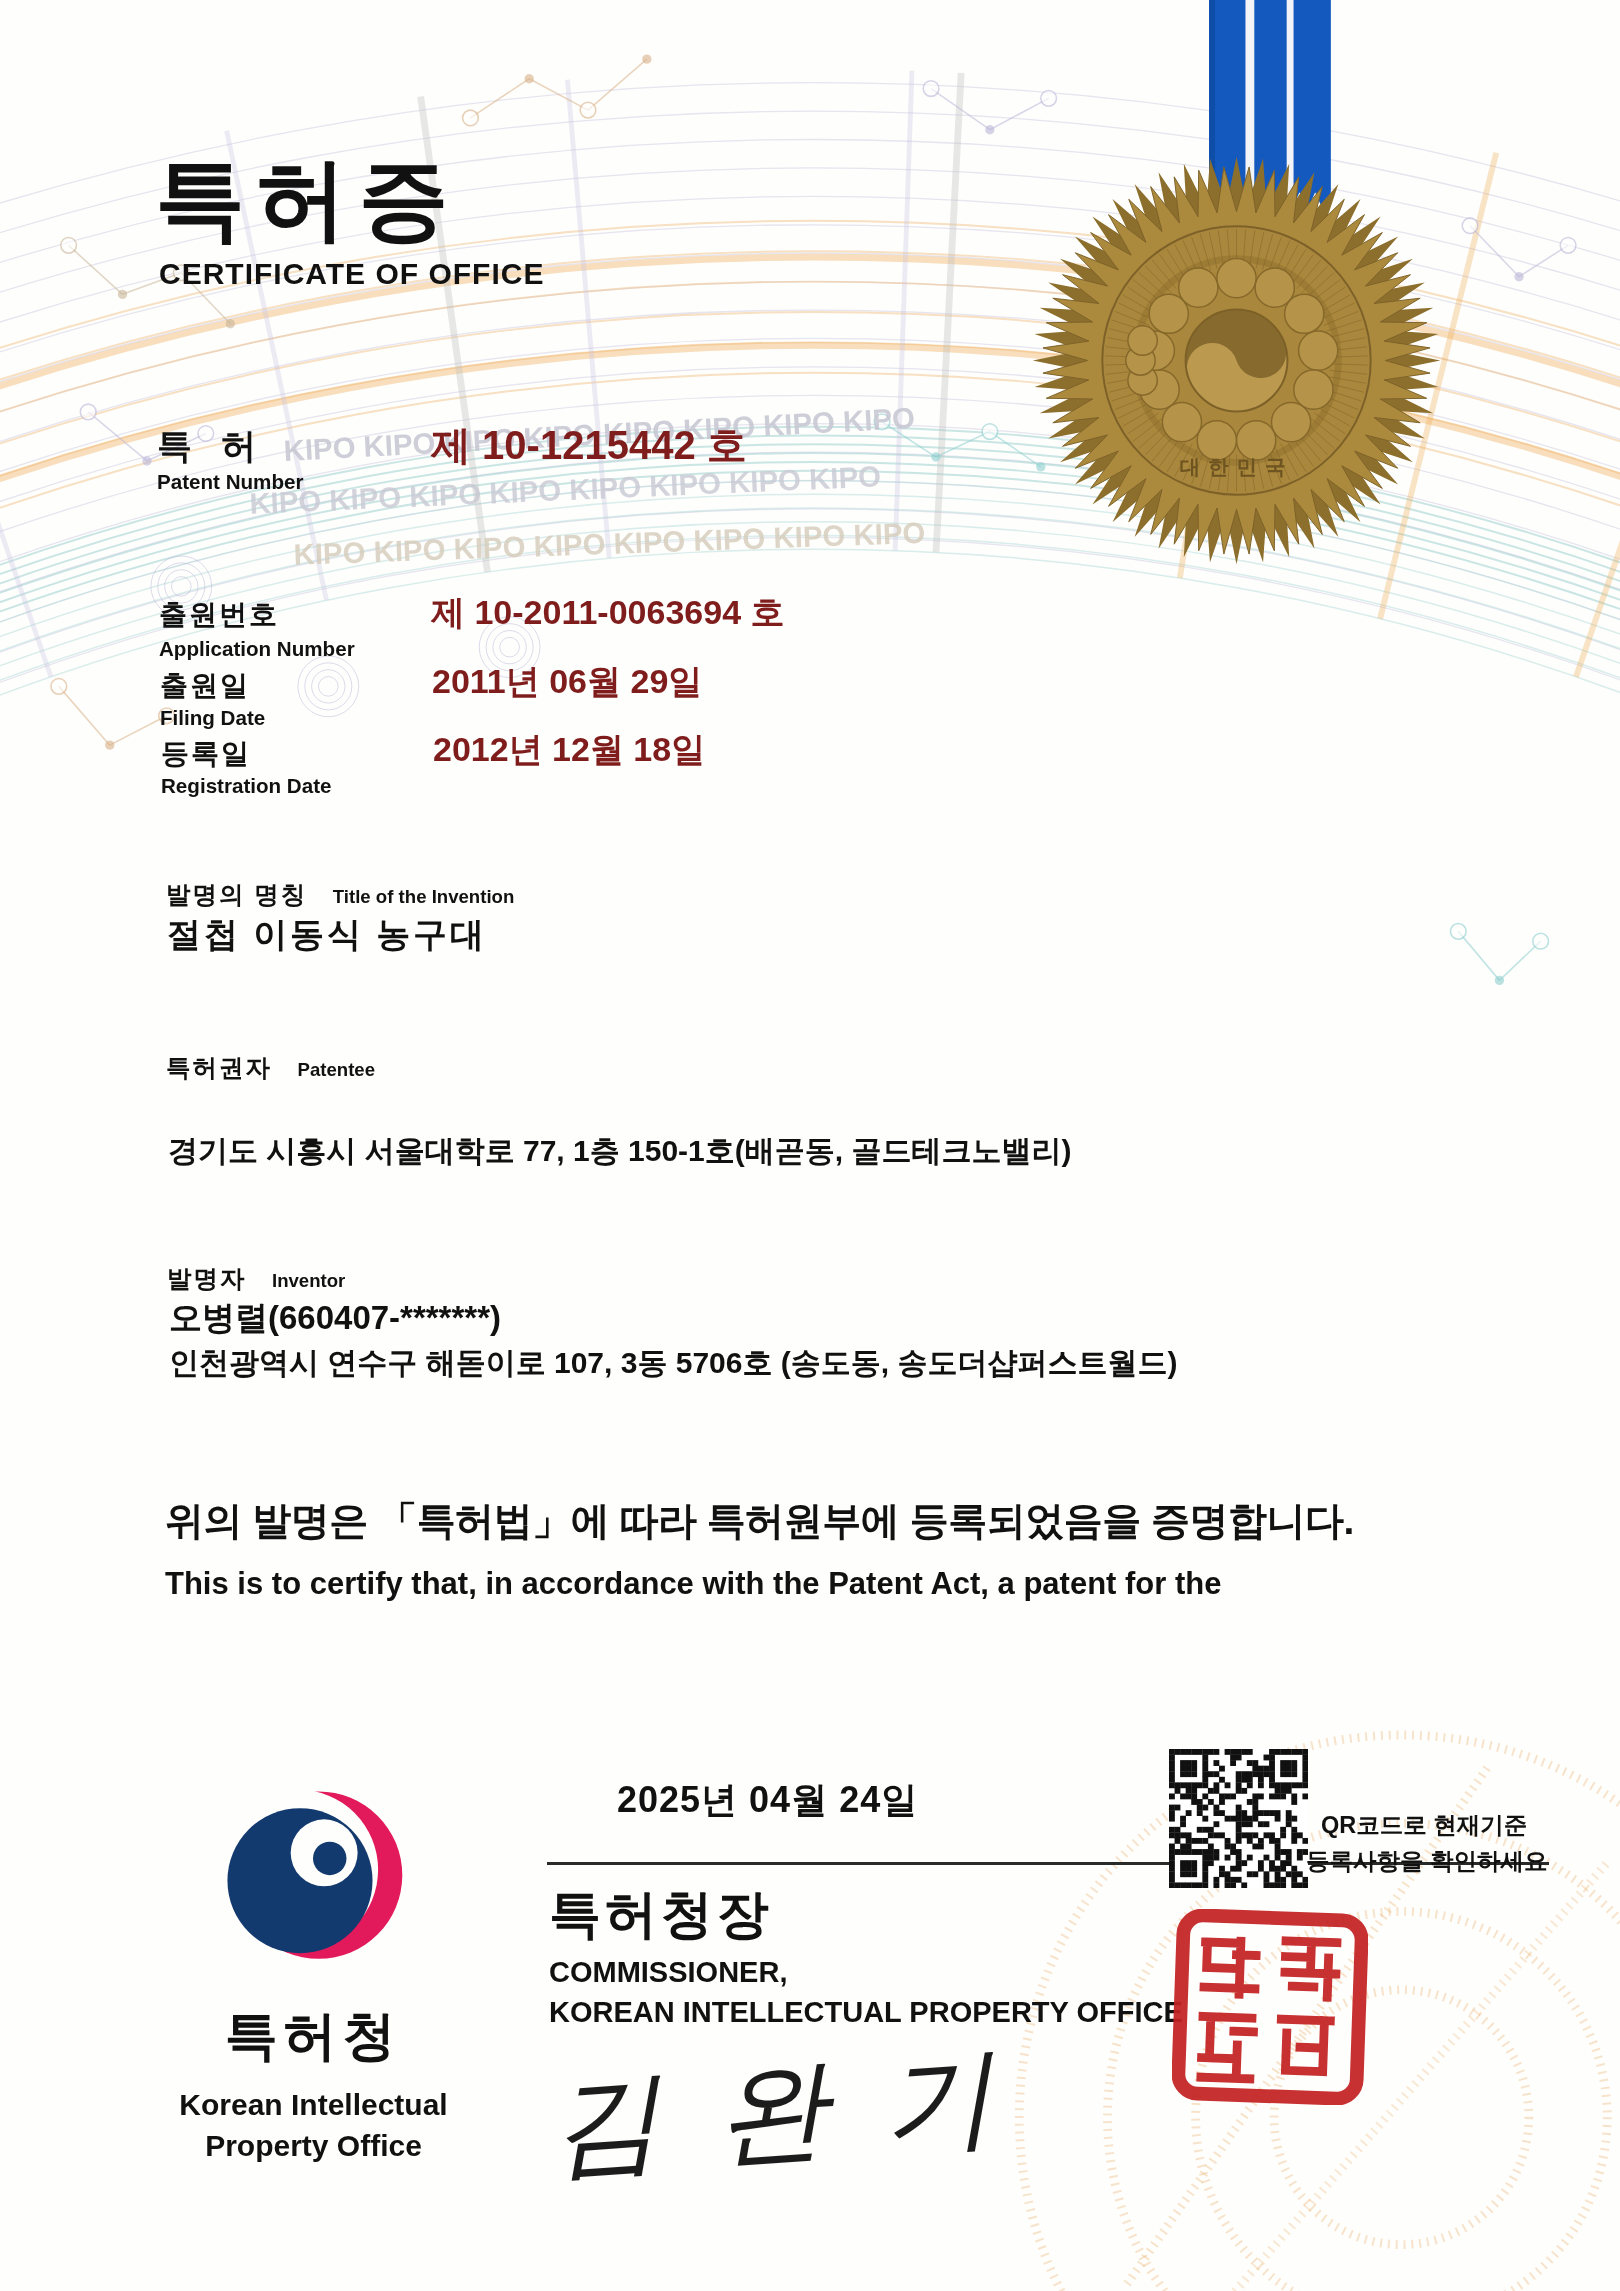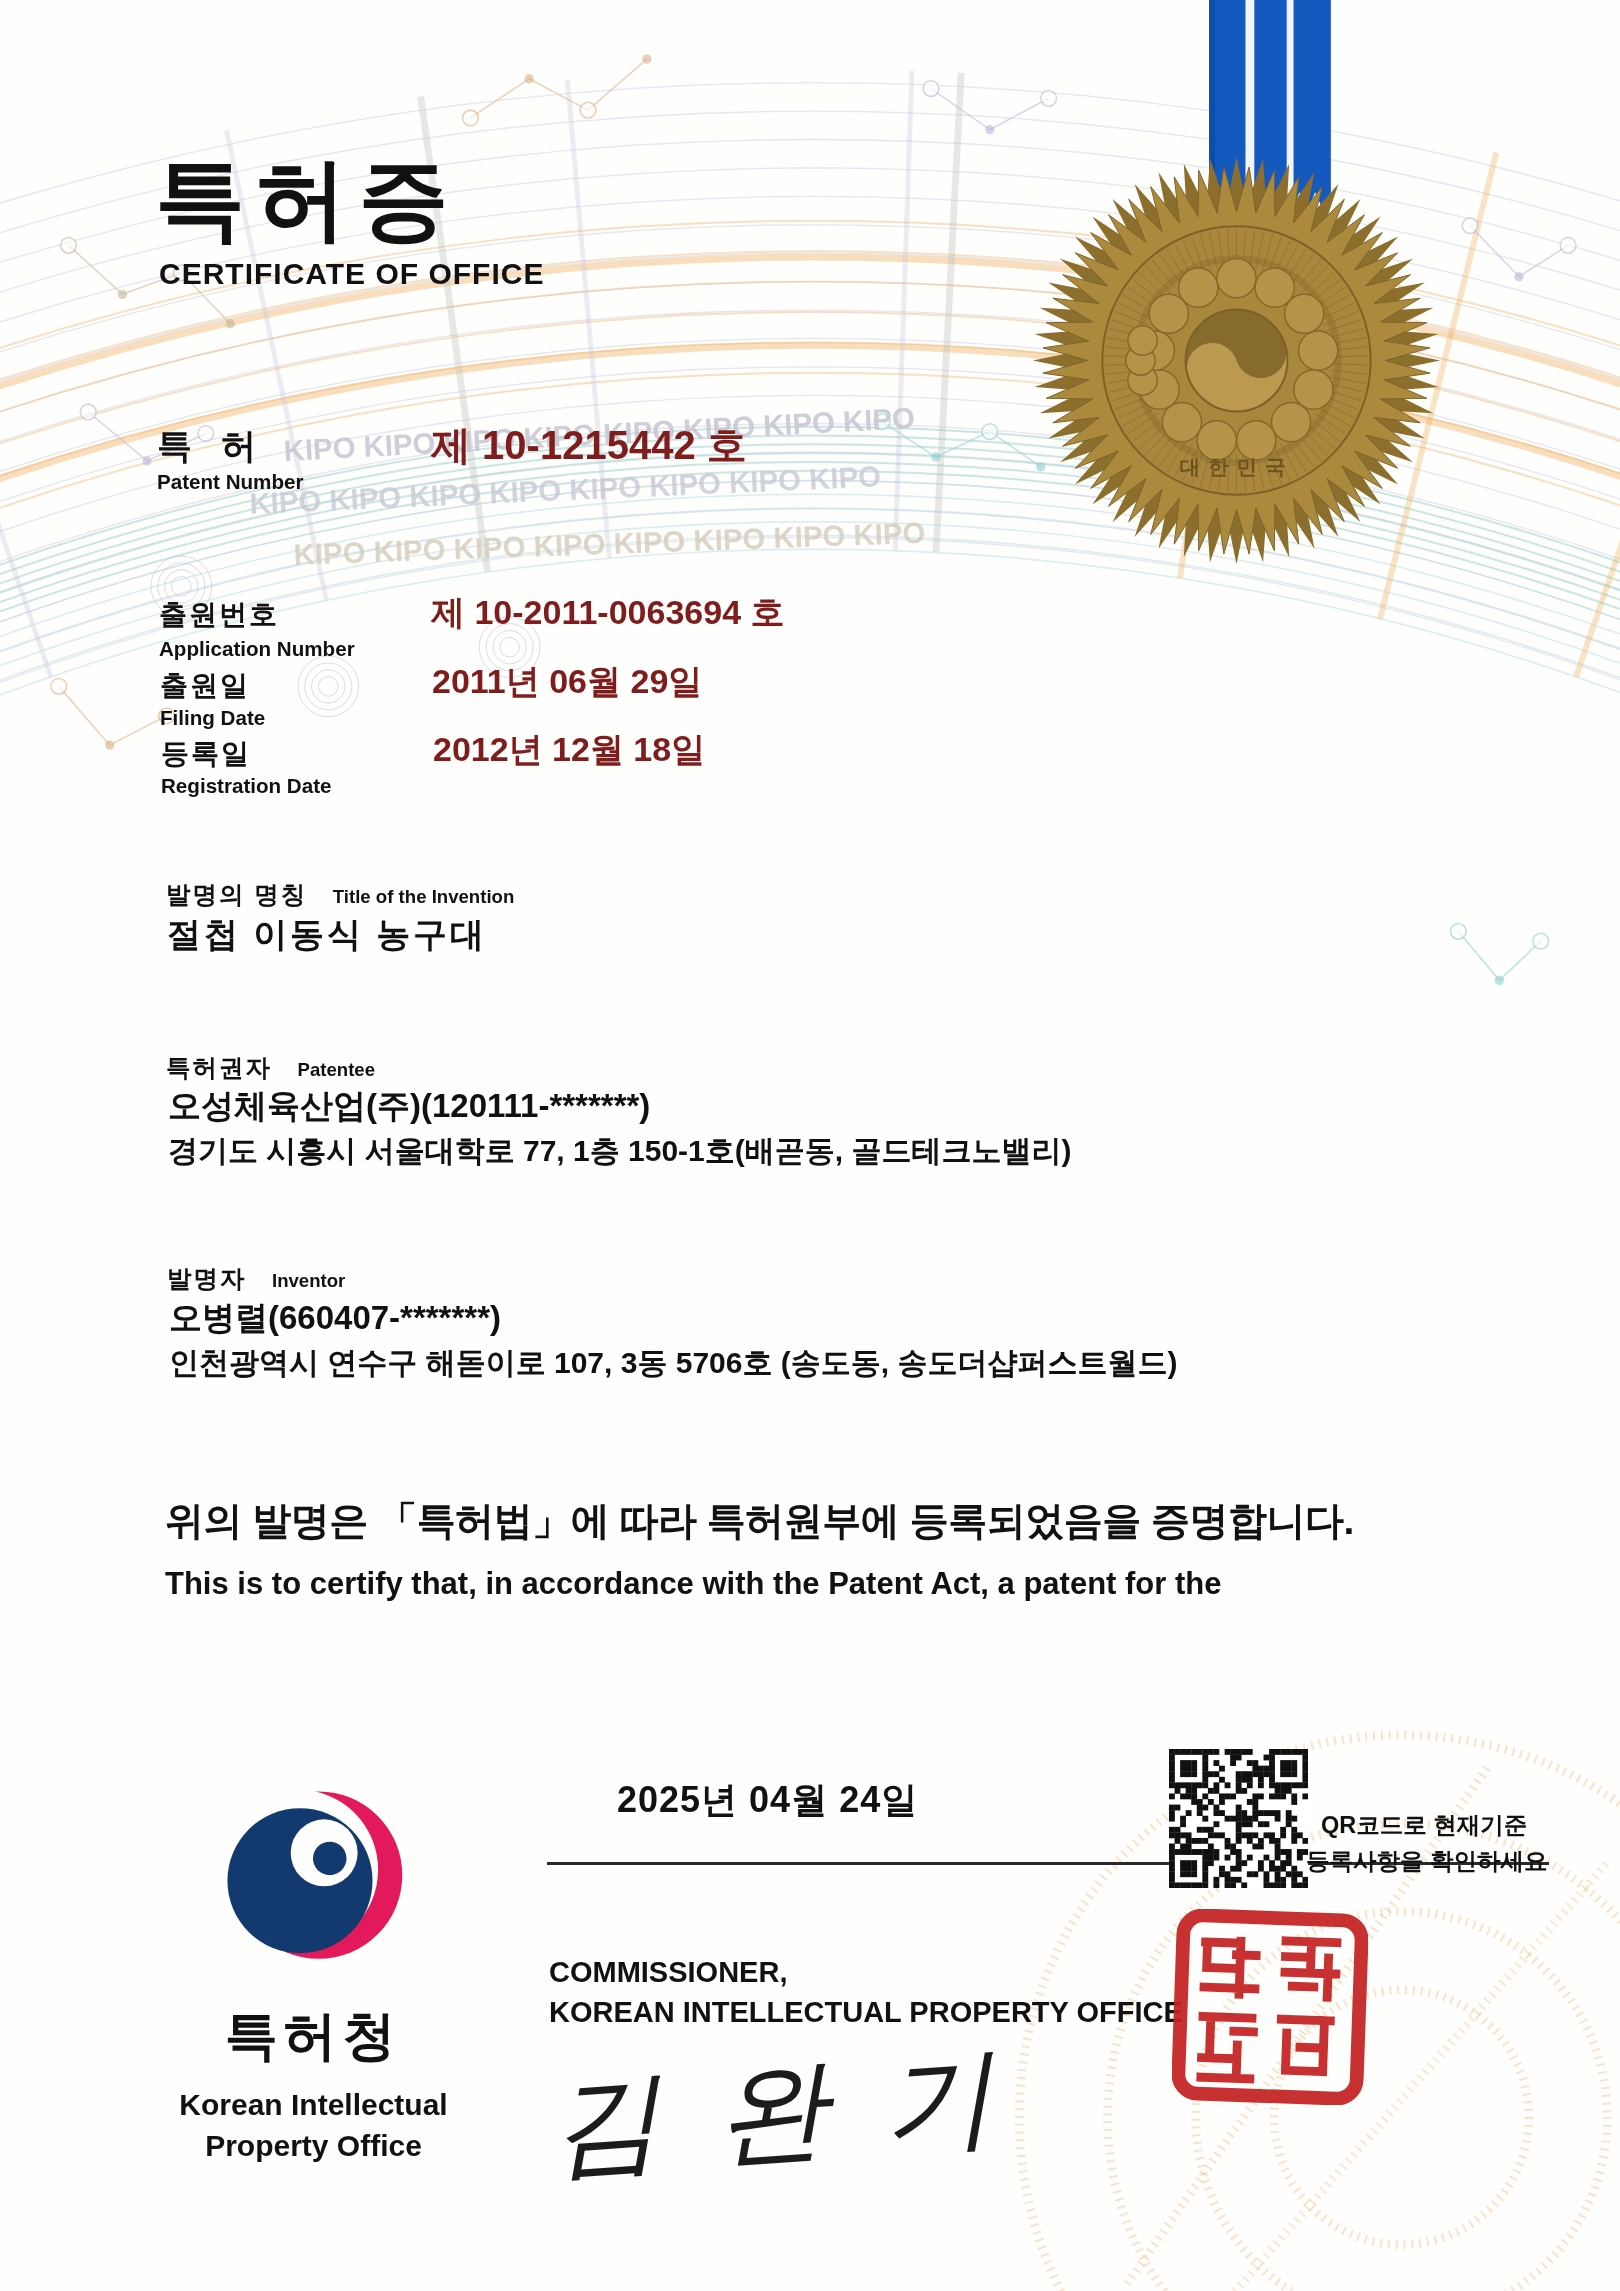--- a/index.html
+++ b/index.html
@@ -339,34 +339,34 @@
   <div class="abs z3 val row-reg-val">2012년 12월 18일</div>
 
   <div class="abs z3 inv-label">
     <span class="blk-label">발명의 명칭</span><span class="blk-label-en">Title of the Invention</span>
   </div>
   <div class="abs z3 inv-title">절첩 이동식 농구대</div>
 
   <div class="abs z3 pat-label">
     <span class="blk-label">특허권자</span><span class="blk-label-en">Patentee</span>
   </div>
-  <div class="abs z3 pat-name">오성체육산업(주)(120111-*******)</div>
   <div class="abs z3 pat-addr">경기도 시흥시 서울대학로 77, 1층 150-1호(배곧동, 골드테크노밸리)</div>
 
   <div class="abs z3 invr-label">
     <span class="blk-label">발명자</span><span class="blk-label-en">Inventor</span>
   </div>
   <div class="abs z3 invr-name">오병렬(660407-*******)</div>
   <div class="abs z3 invr-addr">인천광역시 연수구 해돋이로 107, 3동 5706호 (송도동, 송도더샵퍼스트월드)</div>
 
   <div class="abs z3 stmt-ko">위의 발명은 「특허법」에 따라 특허원부에 등록되었음을 증명합니다.</div>
   <div class="abs z3 stmt-en1">This is to certify that, in accordance with the Patent Act, a patent for the</div>
 
   <div class="abs z3 issue-date">2025년 04월 24일</div>
   <div class="abs z3 rule"></div>
+  <div class="abs z3 comm-ko">특허청장</div>
   <div class="abs z3 comm-en1">COMMISSIONER,</div>
   <div class="abs z3 comm-en2">KOREAN INTELLECTUAL PROPERTY OFFICE</div>
   <div class="abs z3 signature">김완기</div>
 
   <svg id="qr" width="139" height="139" viewBox="0 0 142 142">
     <rect width="142" height="142" fill="#ffffff"></rect>
     <g id="qr-dyn" fill="#101010">
         <rect x="0.00" y="0.00" width="5.9799999999999995" height="5.9799999999999995"></rect>
         <rect x="5.68" y="0.00" width="5.9799999999999995" height="5.9799999999999995"></rect>
         <rect x="11.36" y="0.00" width="5.9799999999999995" height="5.9799999999999995"></rect>

